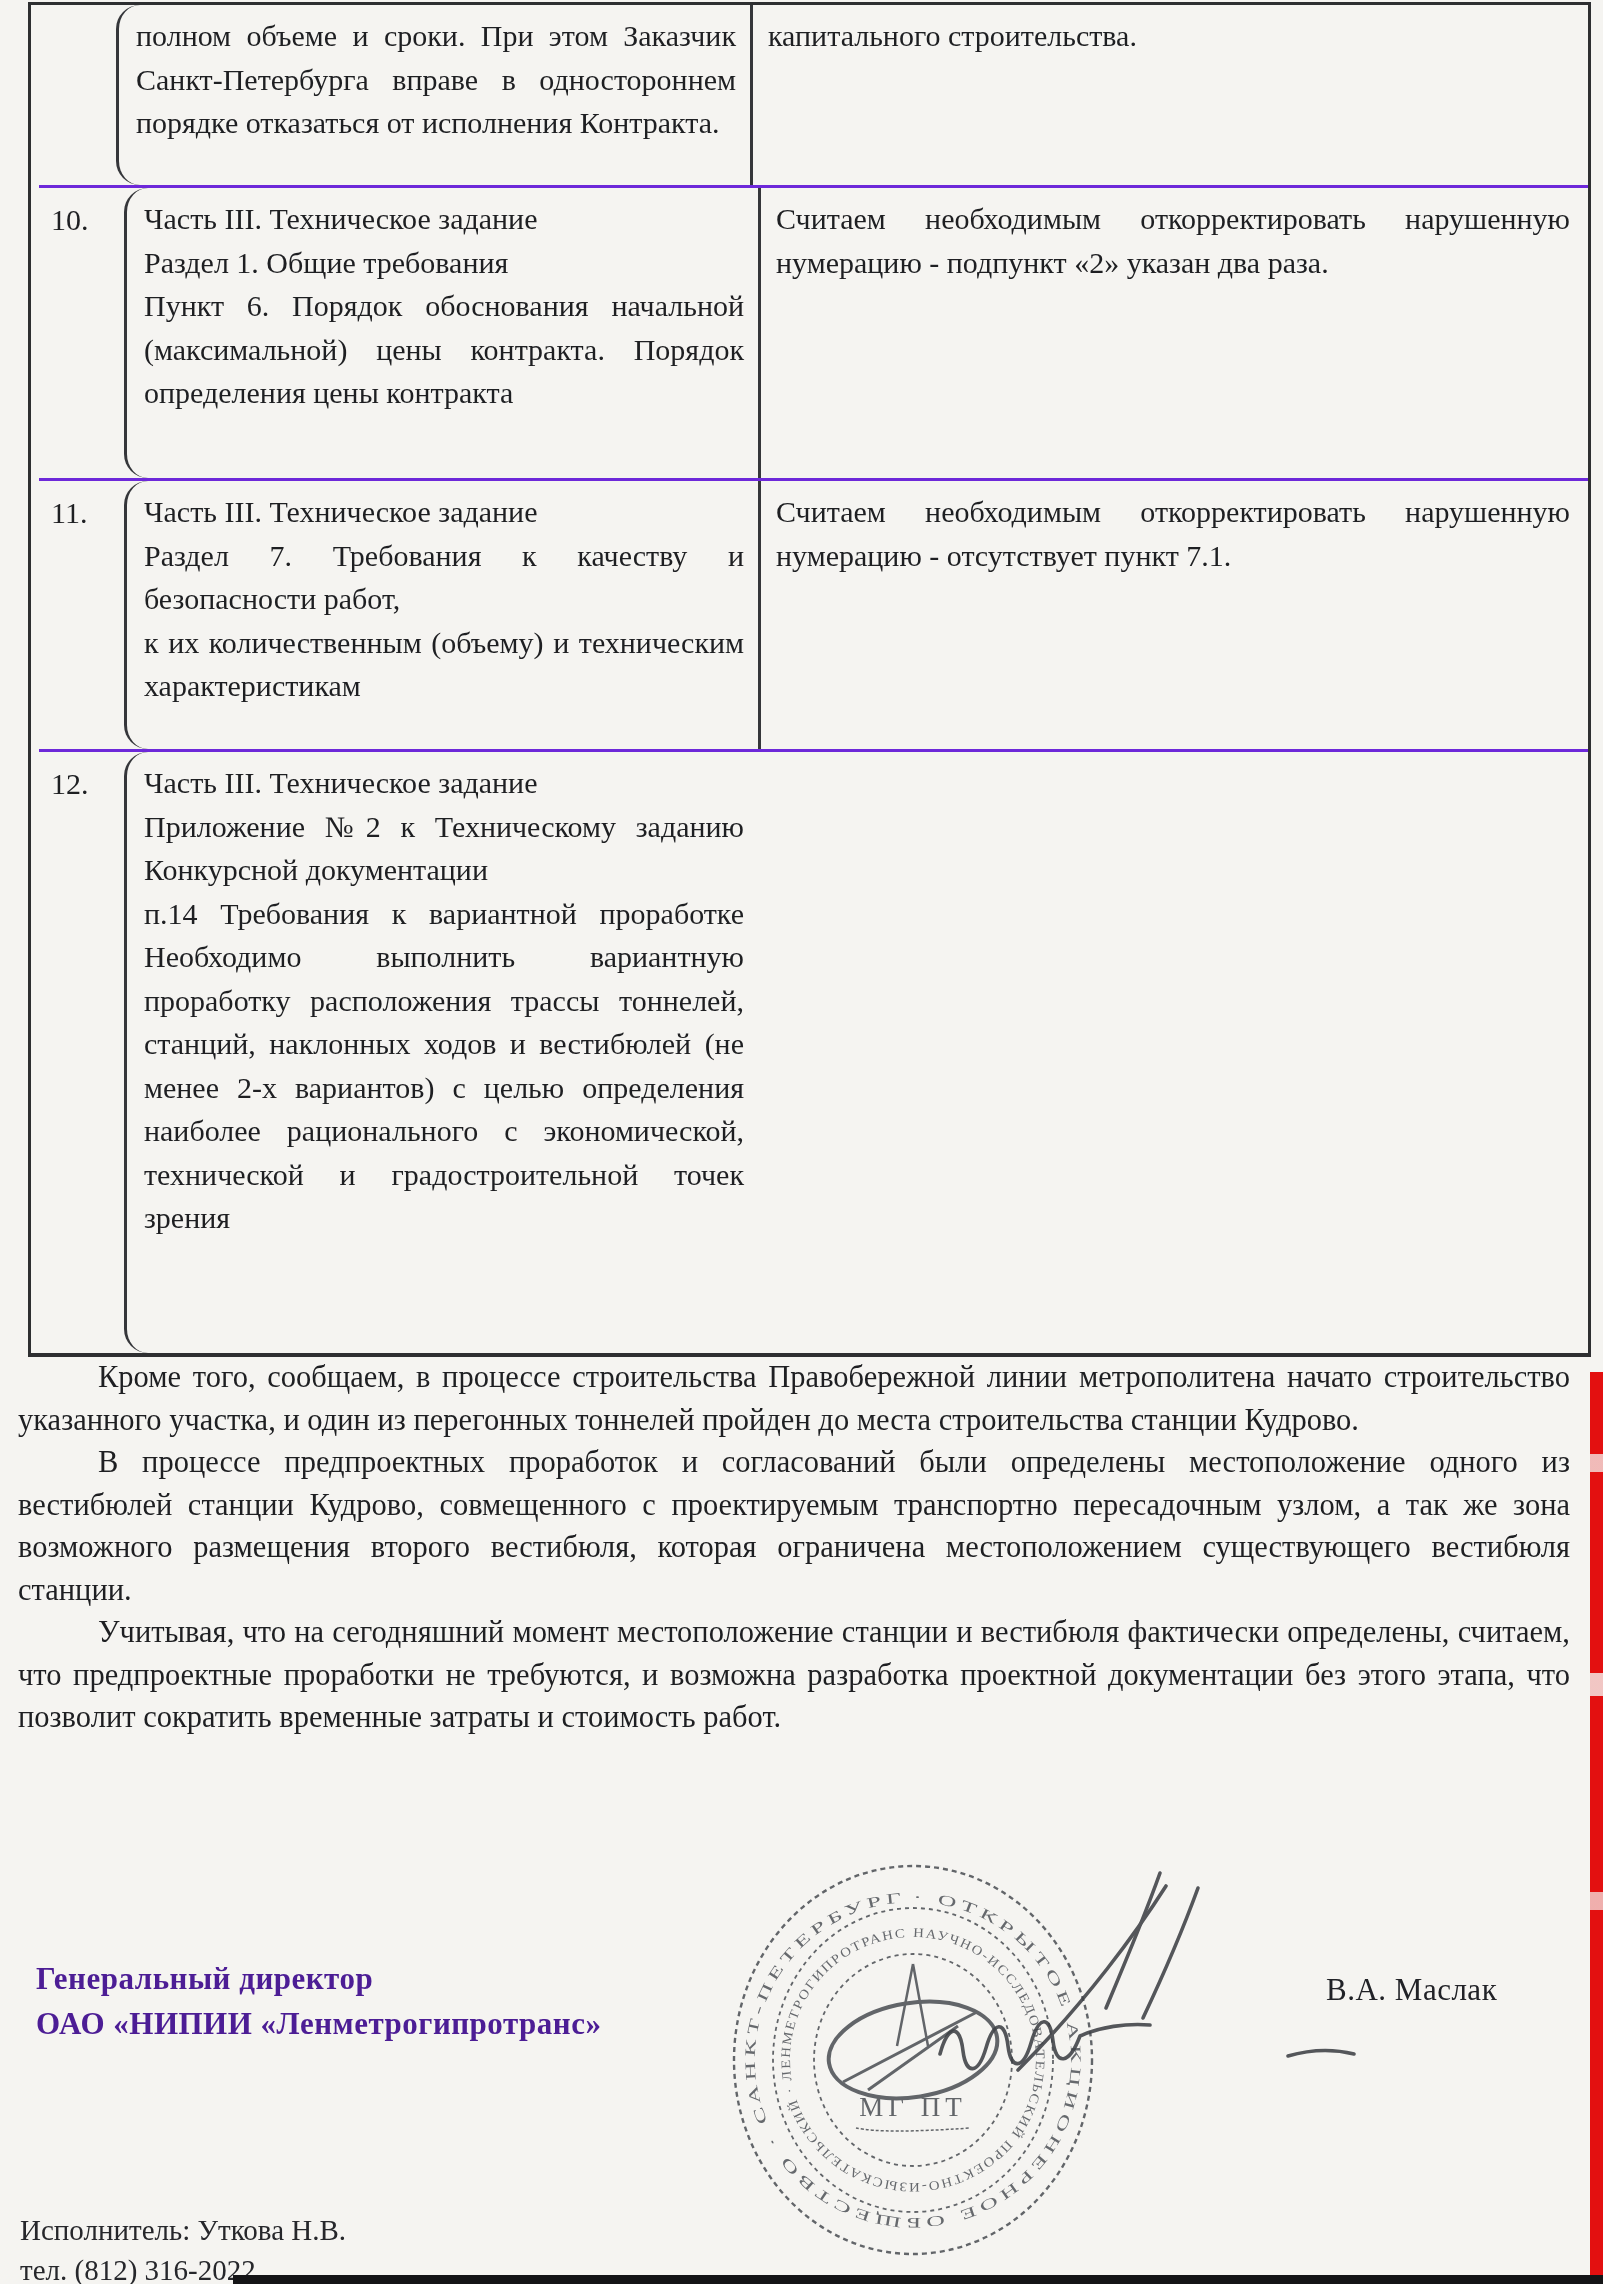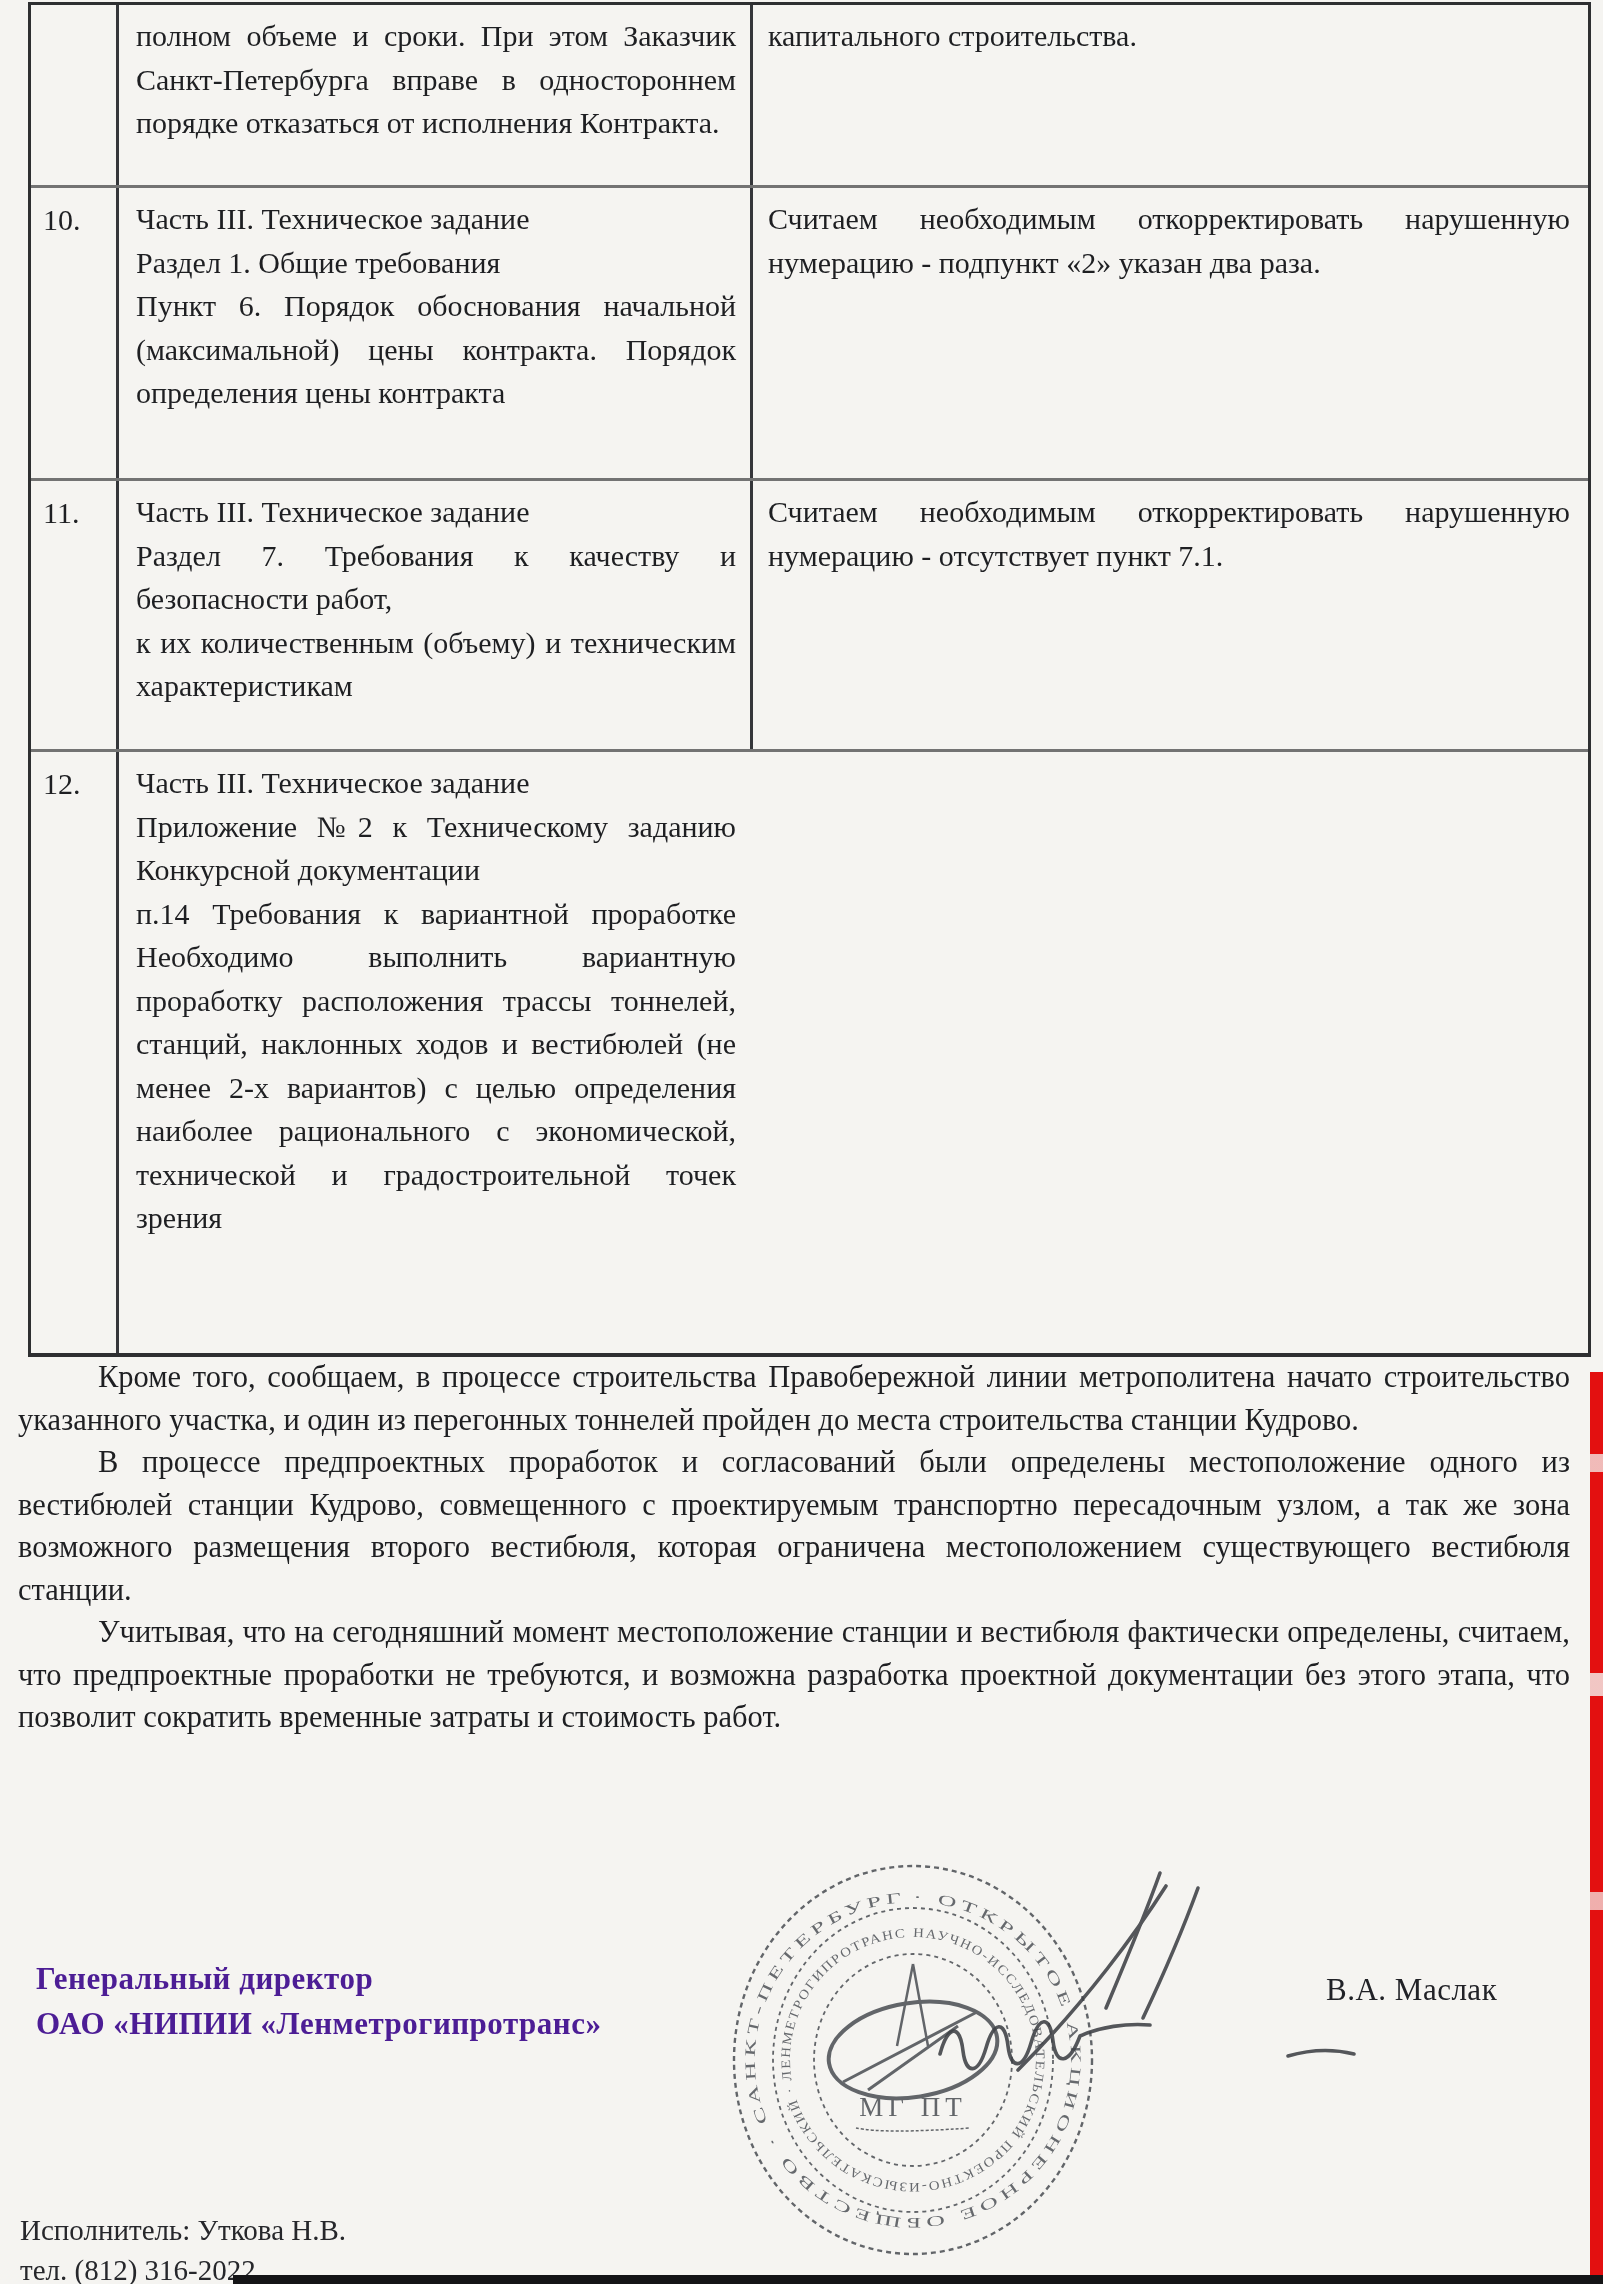--- a/index.html
+++ b/index.html
@@ -11,28 +11,28 @@
   }
   .page{position:absolute;inset:0;}
 
   
   .rtable{
     position:absolute;left:28px;top:2px;width:1557px;
     border:3px solid #2e2f31;border-bottom-width:4px;
     background:transparent;
   }
   .trow{display:grid;grid-template-columns:85px 634px 1fr;}
-  .trow + .trow{border-top:3px solid #737373;}
+  .trow + .trow{border-top:3px solid #6d28d9;margin-left:8px;}
   .trow:nth-child(1){height:180px;}
   .trow:nth-child(2){height:290px;}
   .trow:nth-child(3){height:268px;}
   .trow:nth-child(4){height:601px;}
   .cell{overflow:hidden;box-sizing:border-box;}
   .cnum{padding:10px 4px 0 12px;font-size:30px;line-height:43px;}
-  .csub{border-left:3px solid #35363a;padding:9px 14px 0 17px;}
+  .csub{border-left:3px solid #35363a;padding:9px 14px 0 17px;border-radius:24px;}
   .ccom{border-left:3px solid #35363a;padding:9px 18px 16px 15px;}
   .csub p,.ccom p{
     margin:0;font-size:30px;line-height:43.5px;
     text-align:justify;text-align-last:left;
   }
   .ccom.nojust p{text-align:left;}
 
   
   .bodytext{position:absolute;left:18px;top:1356px;width:1552px;}
   .bodyp{

